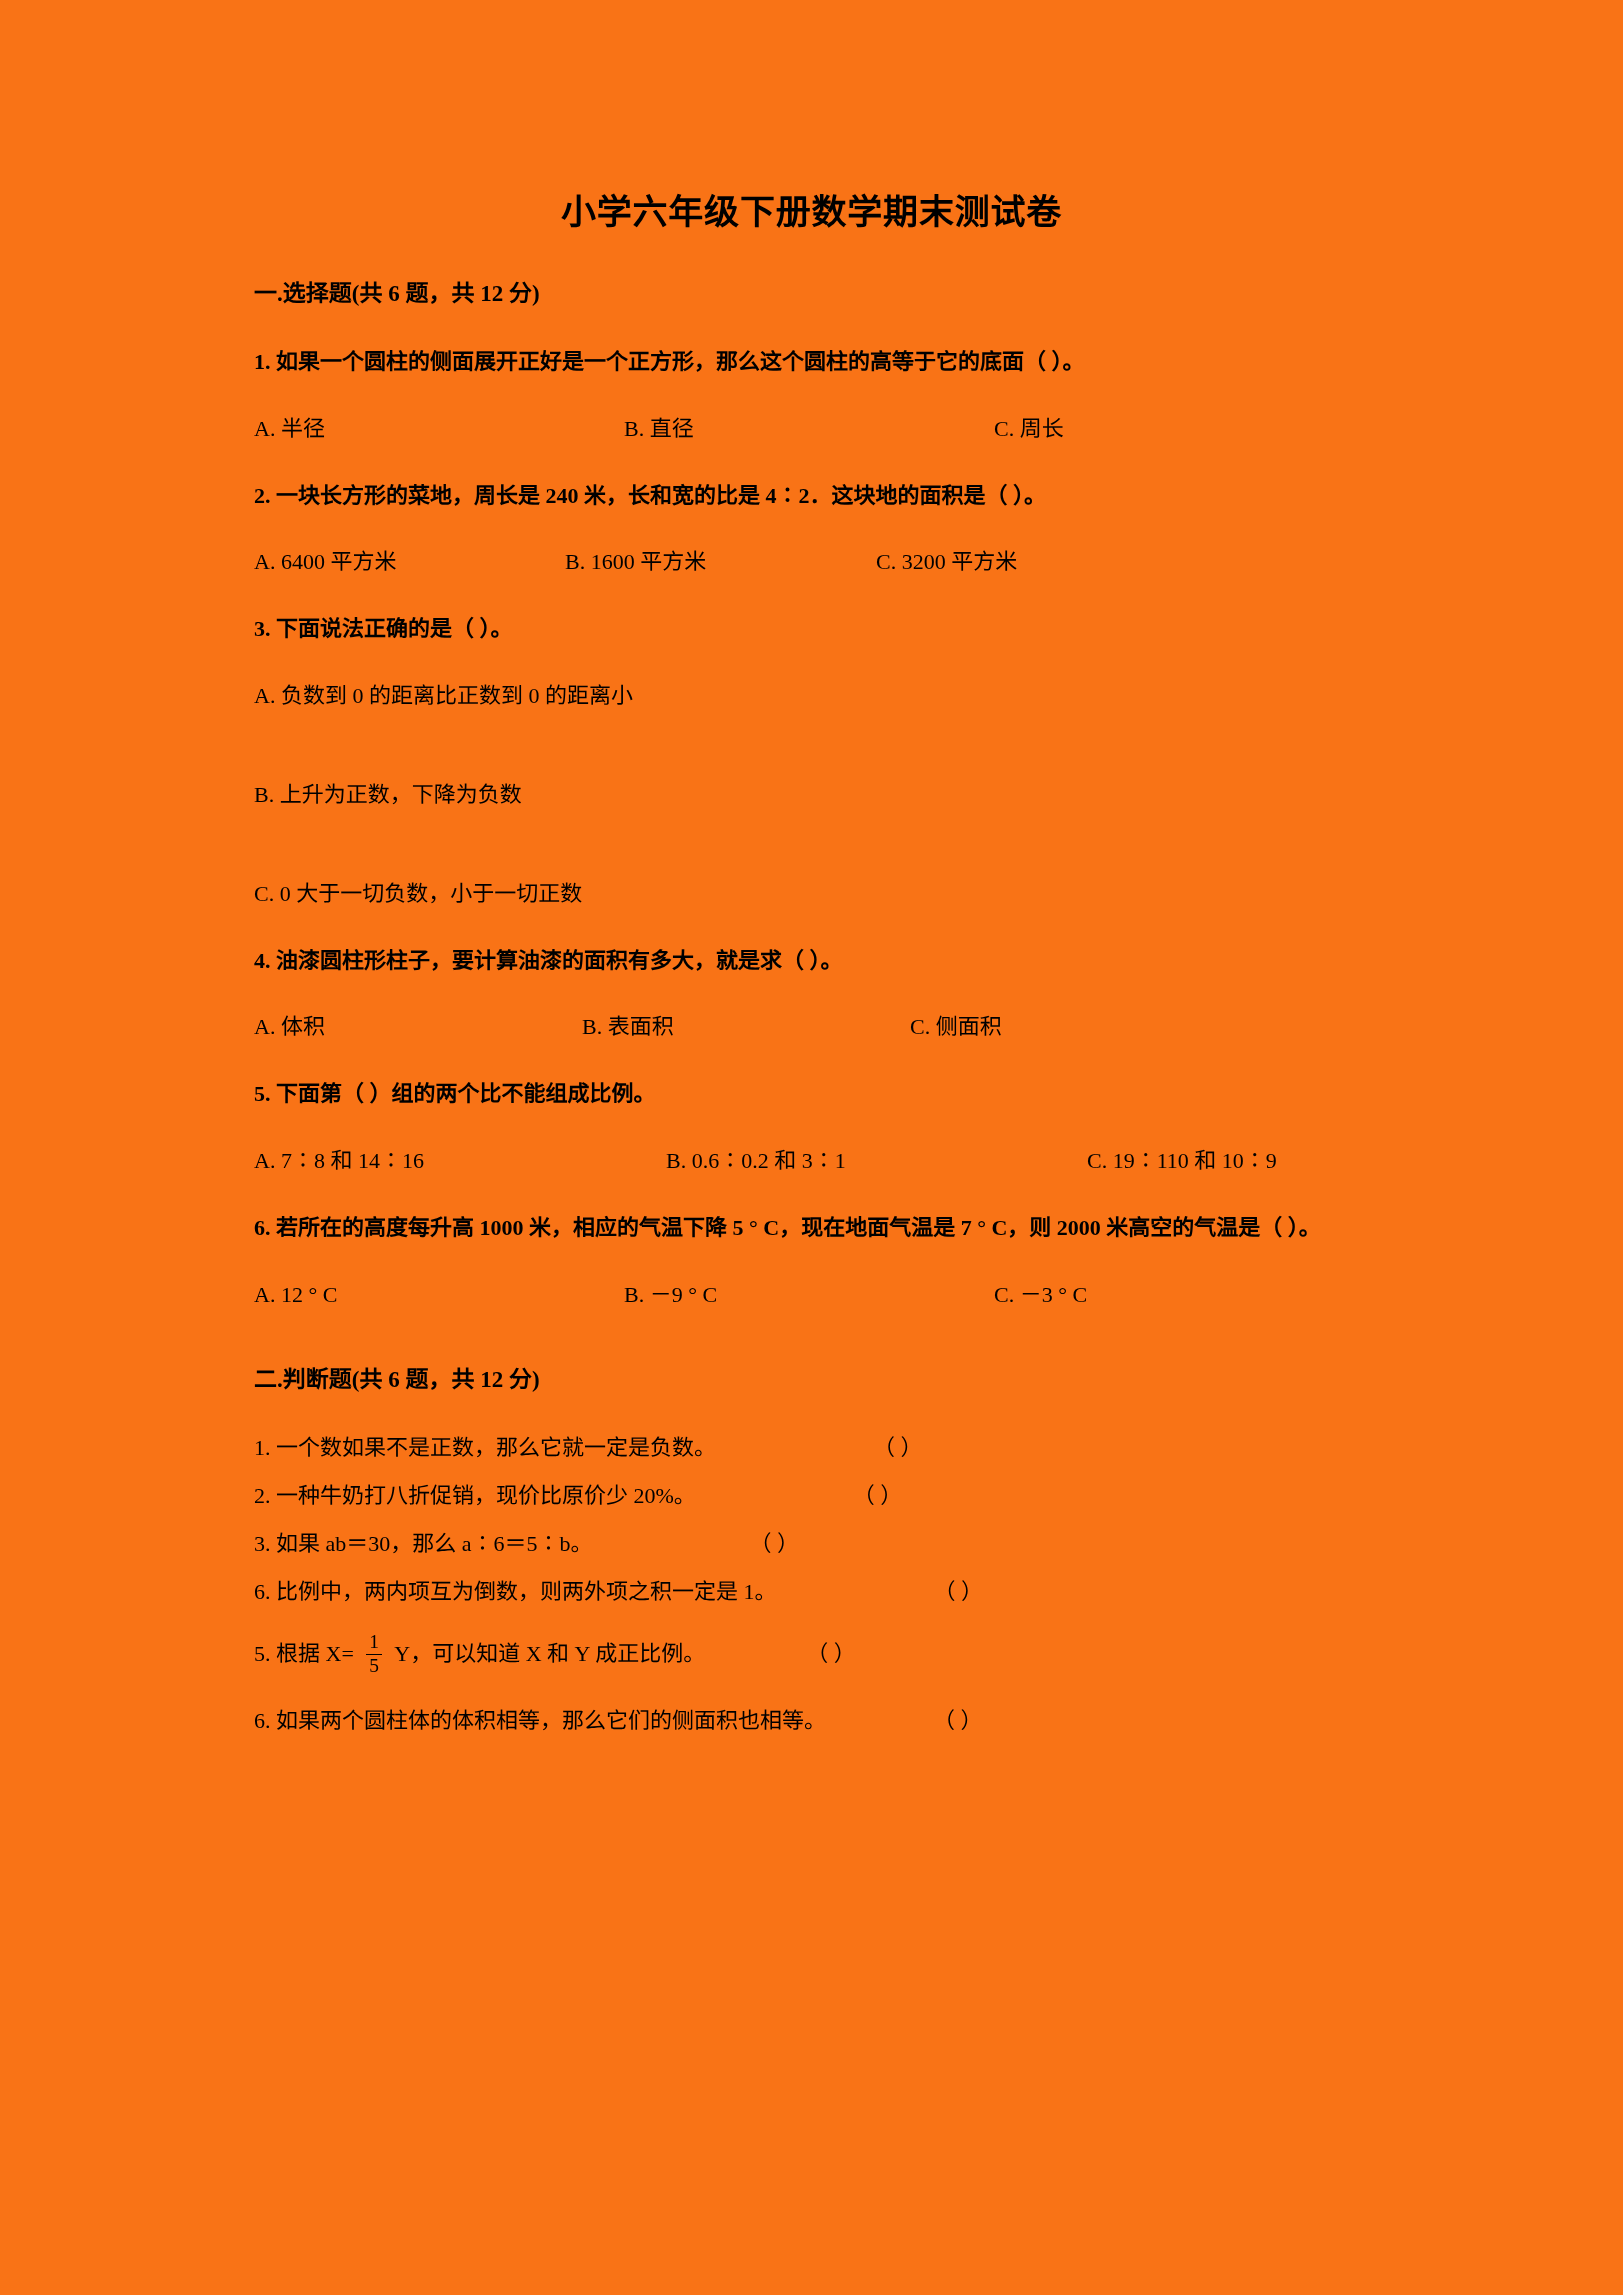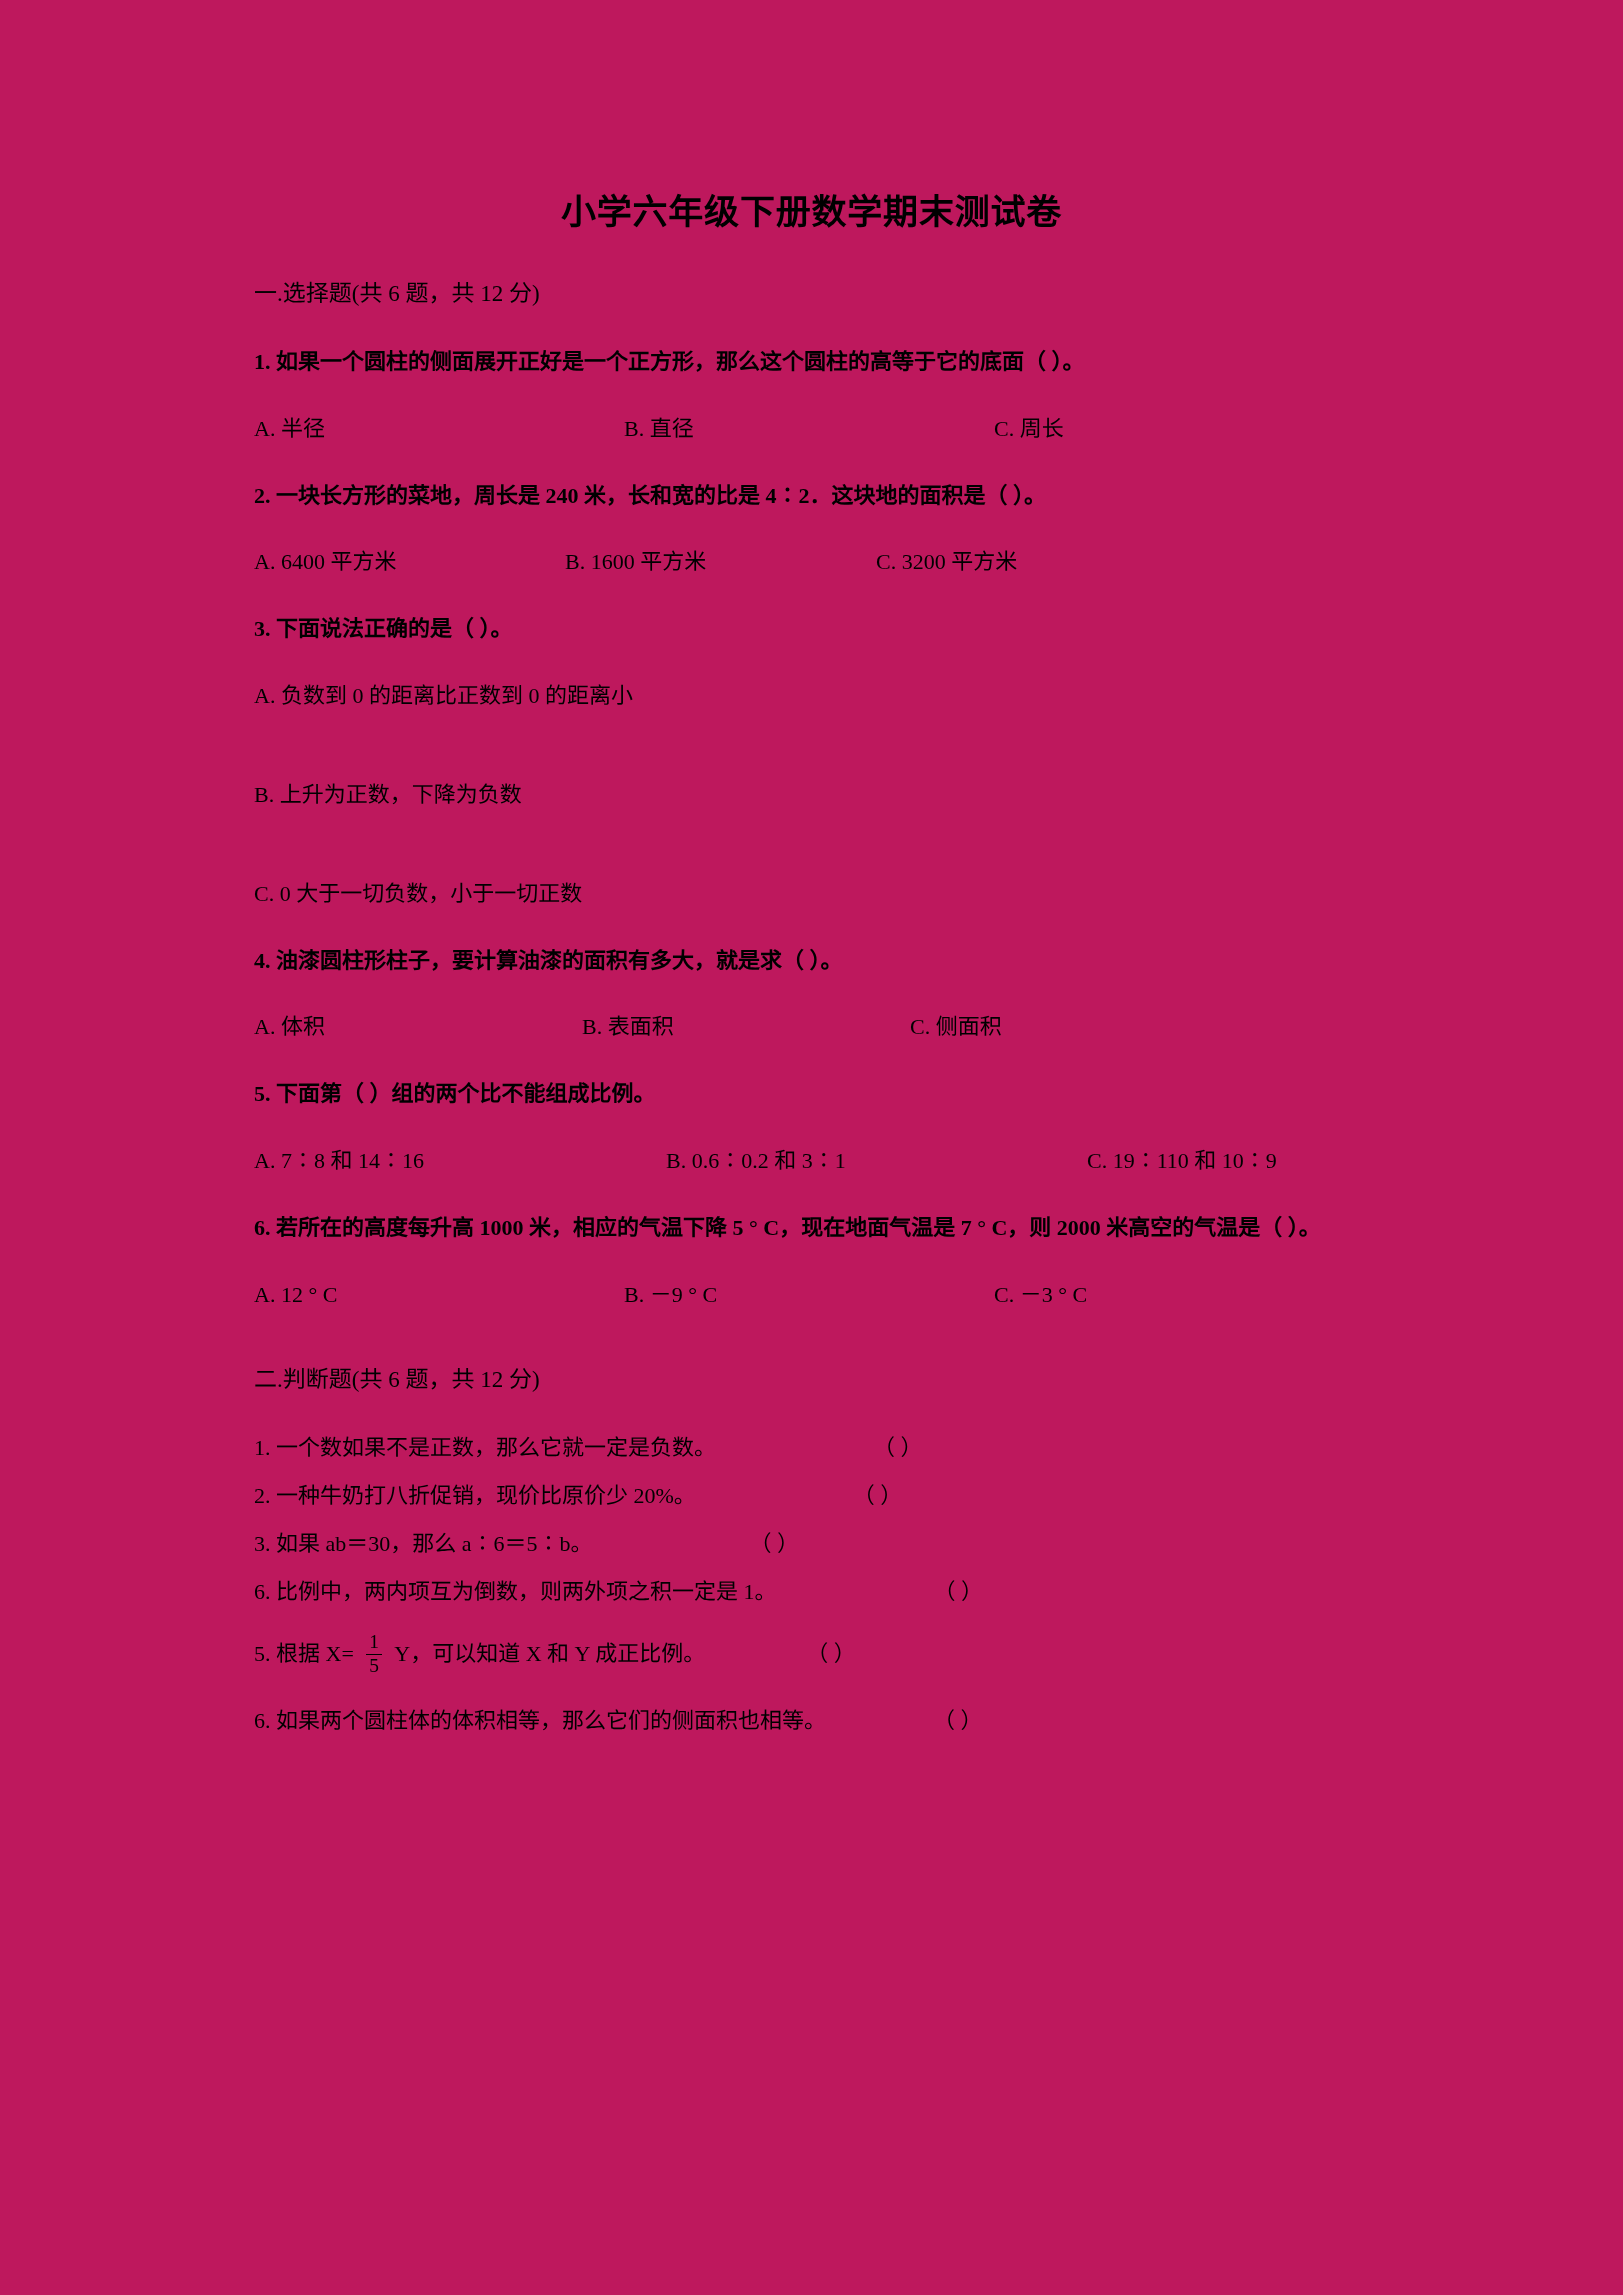--- a/index.html
+++ b/index.html
@@ -10,33 +10,33 @@
   body {
     width: 1623px;
     font-family: "Liberation Serif", "DejaVu Serif", serif;
     color: #000000;
   }
   .page {
     width: 1623px;
     min-height: 2295px;
     box-sizing: border-box;
     padding: 190px 254px 101px 254px;
-    background: #be185d;
+    background: #f97316;
   }
   .doc-title {
     text-align: center;
     font-size: 35px;
     font-weight: bold;
     letter-spacing: 0.8px;
     margin: 0 0 41px 0;
     line-height: 1.3;
   }
   .section-heading {
     font-size: 23px;
-    font-weight: normal;
+    font-weight: bold;
     margin: 0 0 32px 0;
     line-height: 1.5;
   }
   .section-heading.second {
     margin-top: 49px;
   }
   .q {
     font-size: 22px;
     line-height: 1.72;
     margin: 0 0 29px 0;

